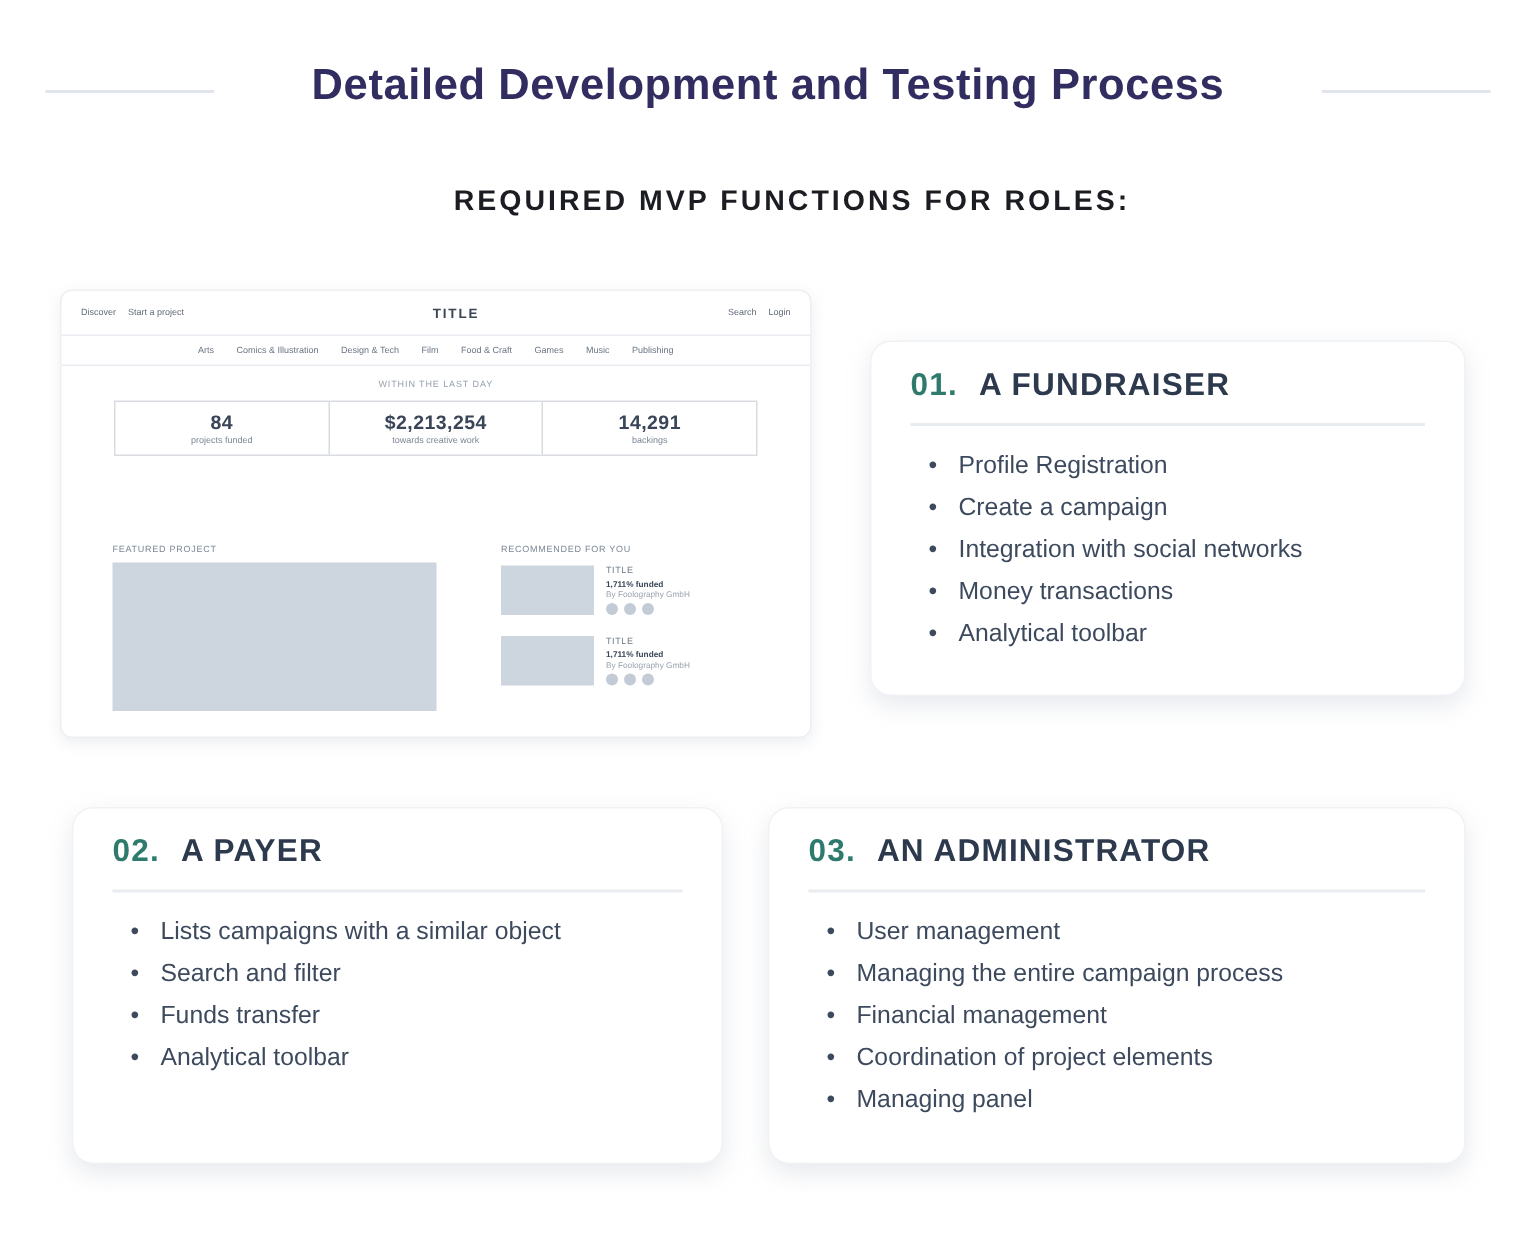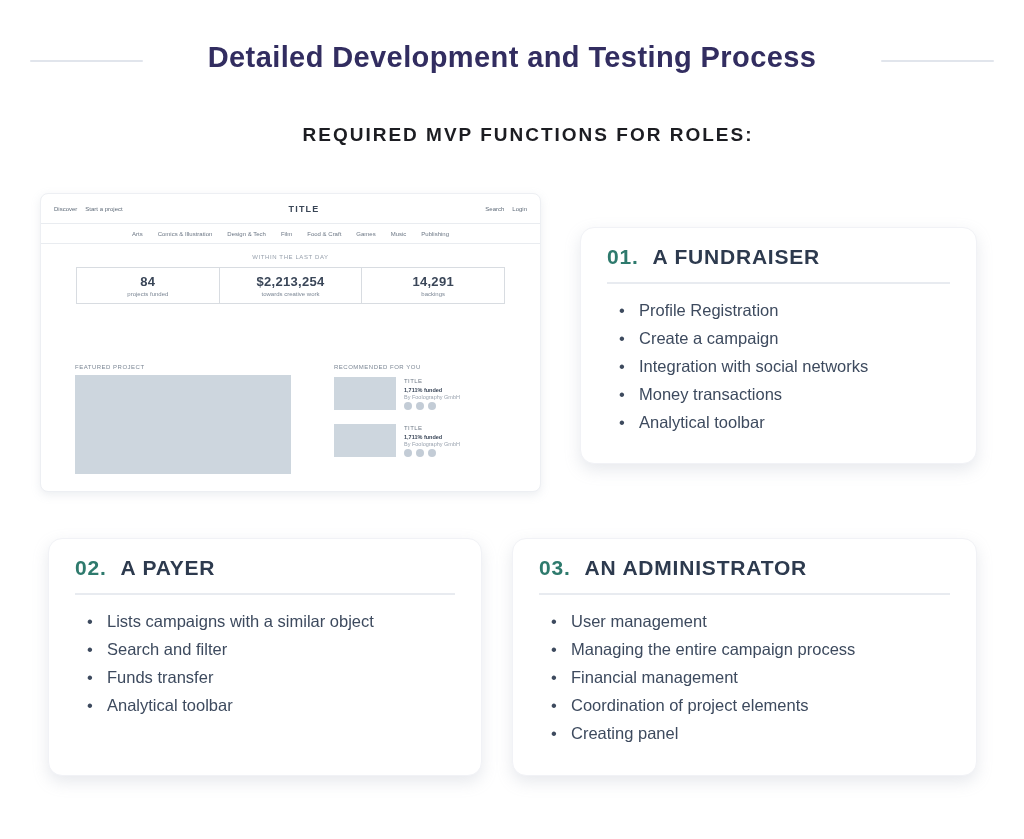--- a/index.html
+++ b/index.html
@@ -195,15 +195,15 @@
 <div class="role-card c3">
   <div class="role-heading">
     <span class="role-num">03.</span><span class="role-title">AN ADMINISTRATOR</span>
   </div>
   <div class="role-divider"></div>
   <ul class="role-list">
     <li>User management</li>
     <li>Managing the entire campaign process</li>
     <li>Financial management</li>
     <li>Coordination of project elements</li>
-    <li>Creating panel</li>
+    <li>Managing panel</li>
   </ul>
 </div>
 
 </body></html>

